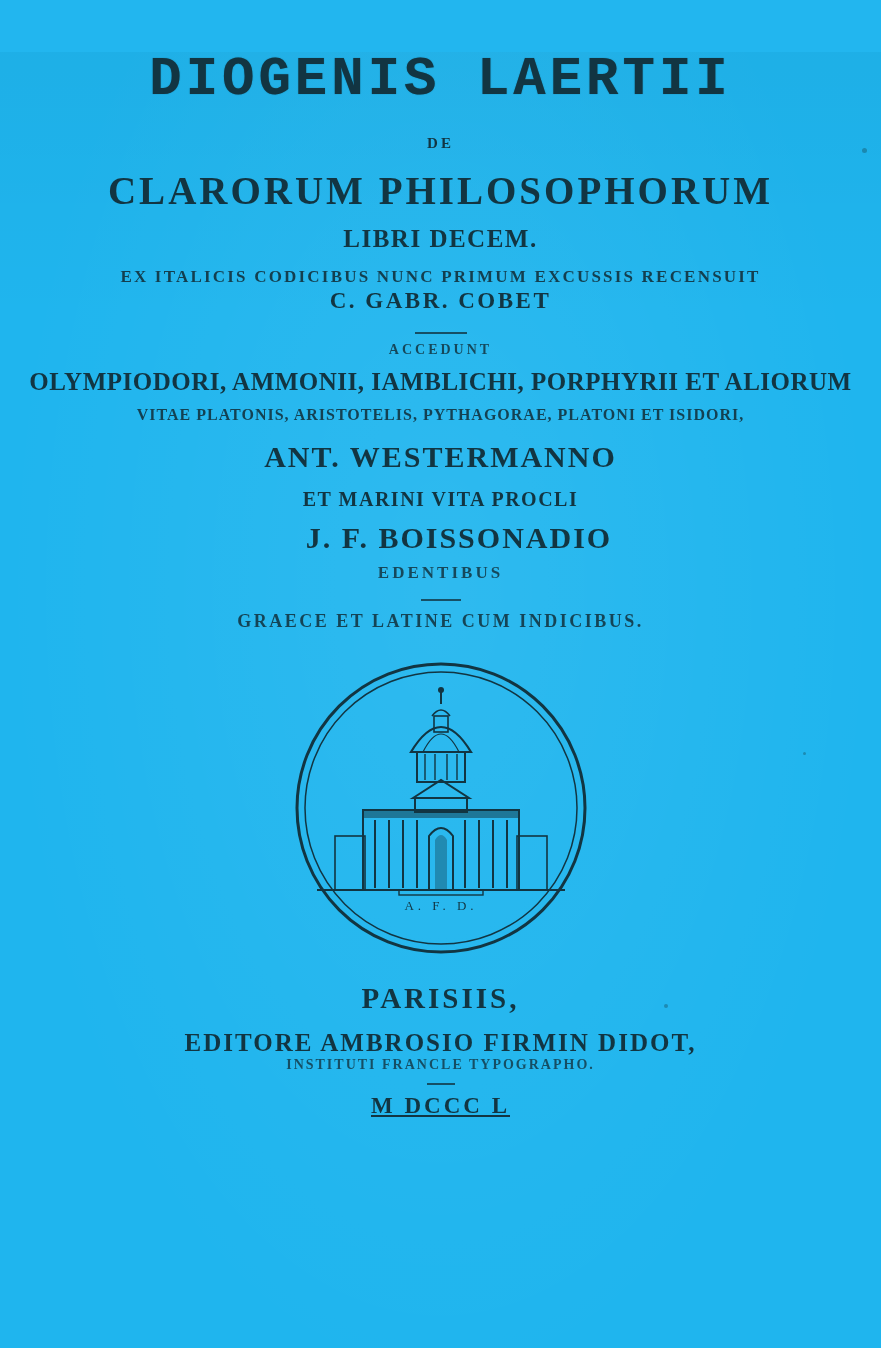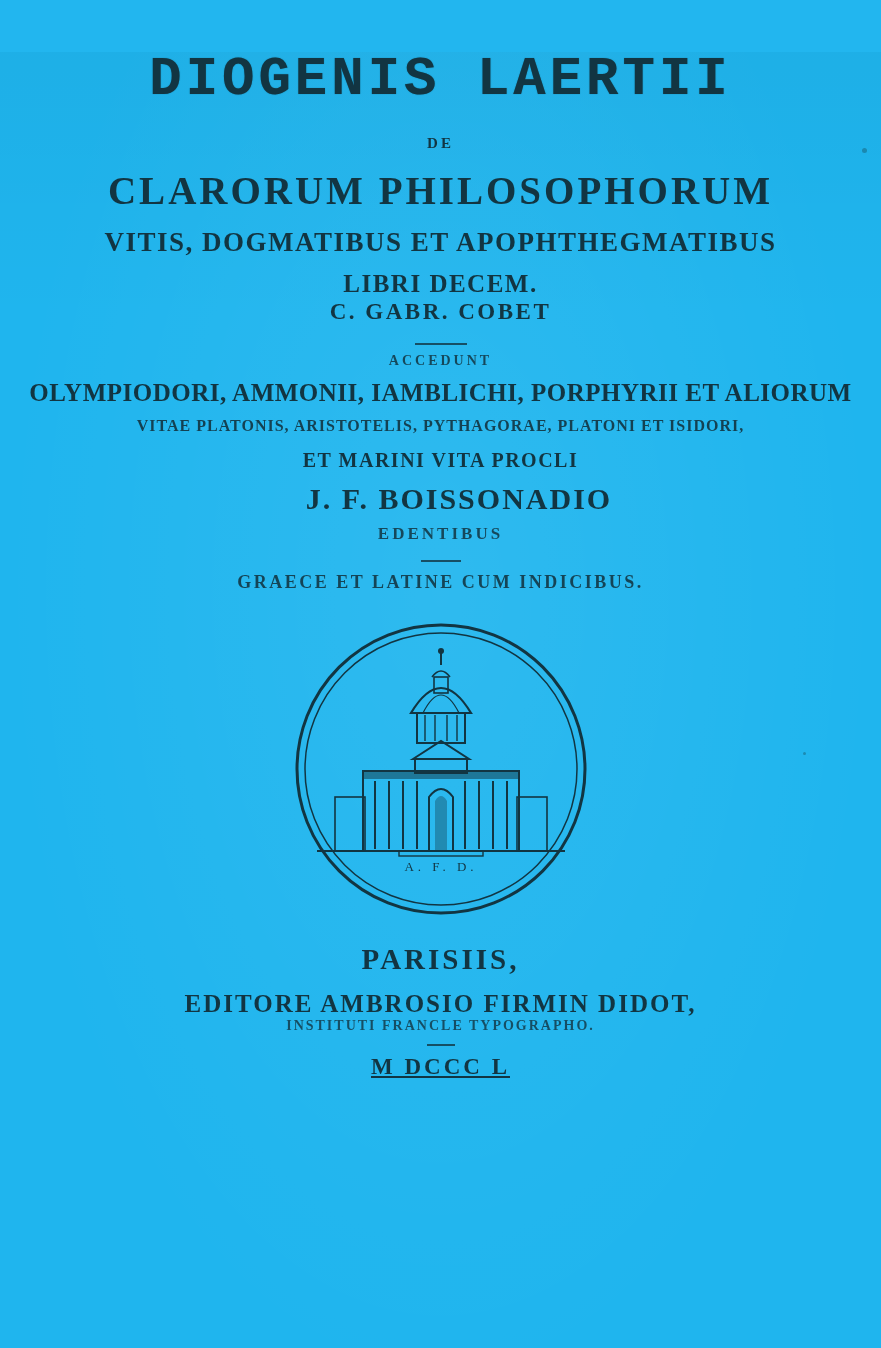--- a/index.html
+++ b/index.html
@@ -190,35 +190,36 @@
   <div class="speck" style="left:862px; top:96px; width:5px; height:5px;"></div>
   <div class="speck" style="left:664px; top:952px; width:4px; height:4px;"></div>
   <div class="speck" style="left:803px; top:700px; width:3px; height:3px;"></div>
 
   <div class="title-main ink">DIOGENIS LAERTII</div>
 
   <div class="de-line ink">DE</div>
 
   <div class="title-second ink">CLARORUM PHILOSOPHORUM</div>
 
-  <div class="title-third ink">VITIS, DOGMATIBUS ET APOPHTHEGMATIBUS</div>
 
   <div class="title-fourth ink">LIBRI DECEM.</div>
 
+  <div class="recensuit ink">EX ITALICIS CODICIBUS NUNC PRIMUM EXCUSSIS RECENSUIT</div>
 
   <div class="editor-name ink">C. GABR. COBET</div>
 
   <div class="rule"></div>
 
   <div class="accedunt ink">ACCEDUNT</div>
 
   <div class="authors ink">OLYMPIODORI, AMMONII, IAMBLICHI, PORPHYRII ET ALIORUM</div>
 
   <div class="vitae ink">VITAE PLATONIS, ARISTOTELIS, PYTHAGORAE, PLATONI ET ISIDORI,</div>
 
+  <div class="westermanno ink">ANT. WESTERMANNO</div>
 
   <div class="marini ink">ET MARINI VITA PROCLI</div>
 
   <div class="boissonadio ink">J. F. BOISSONADIO</div>
 
   <div class="edentibus ink">EDENTIBUS</div>
 
   <div class="rule short"></div>
 
   <div class="graece ink">GRAECE ET LATINE CUM INDICIBUS.</div>

